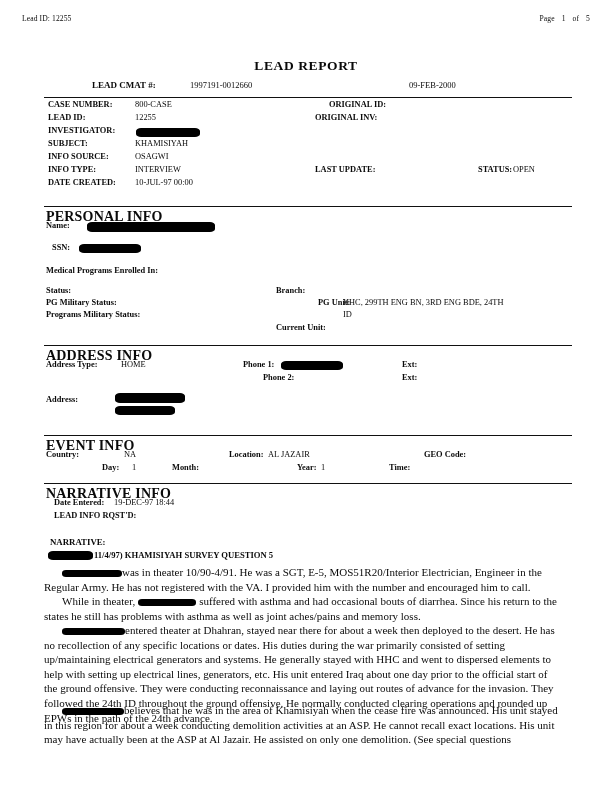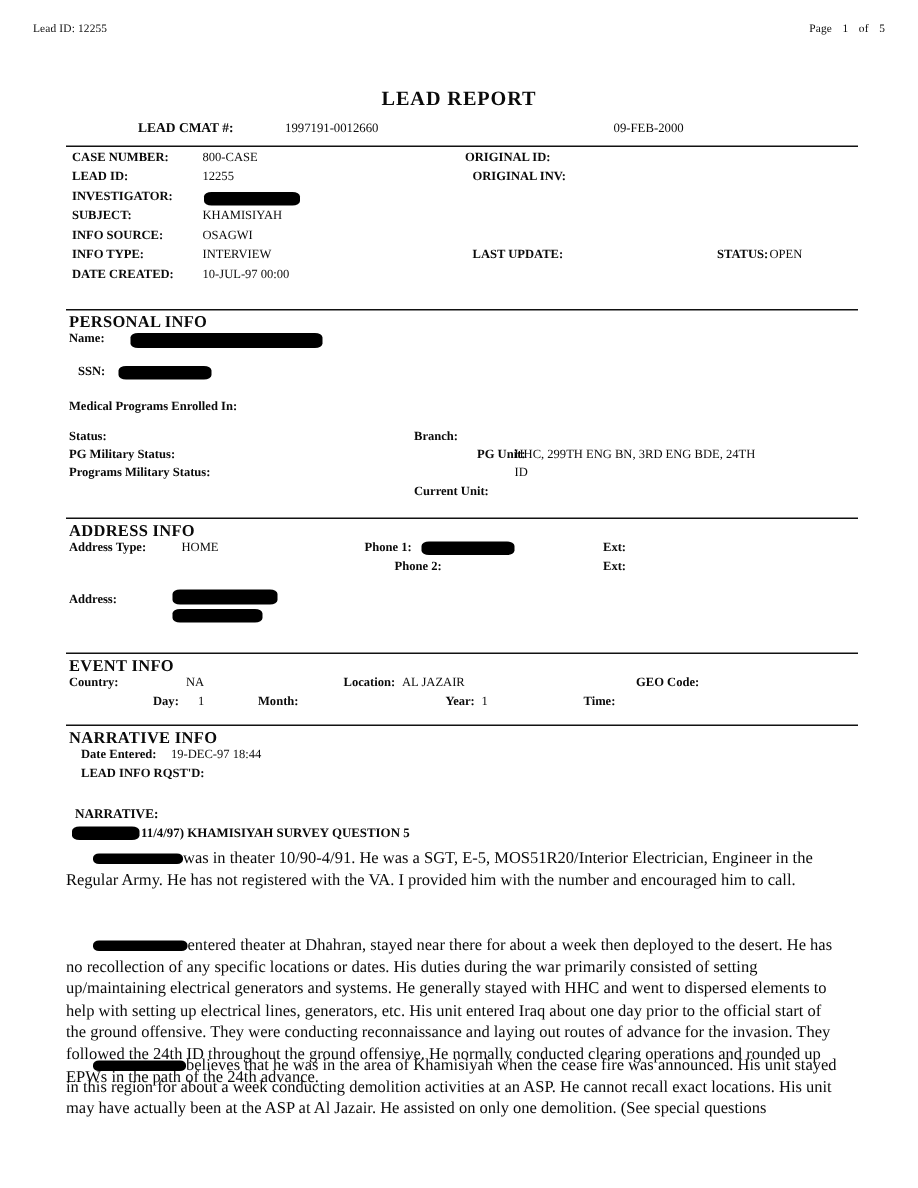--- a/index.html
+++ b/index.html
@@ -78,21 +78,21 @@
   .f {
     position: absolute;
     white-space: nowrap;
     font-size: 8.4px;
     line-height: 10px;
   }
   .b { font-weight: bold; }
   .sec {
     position: absolute;
     font-weight: bold;
-    font-size: 11px;
+    font-size: 14px;
     letter-spacing: .2px;
     white-space: nowrap;
   }
 
   
   .redact {
     position: absolute;
     background: #000000;
     border-radius: 5px / 3px;
   }
@@ -129,21 +129,21 @@
   <div class="cmat-row">
     <span class="cmat-label">LEAD CMAT #:</span>
     <span class="cmat-value">1997191-0012660</span>
     <span class="cmat-date">09-FEB-2000</span>
   </div>
 
   <div class="rule" style="top:97px;"></div>
 
   <div class="f b" style="left:48px; top:100px;">CASE NUMBER:</div>
   <div class="f" style="left:135px; top:100px;">800-CASE</div>
-  <div class="f b" style="left:310px; top:100px;">ORIGINAL ID:</div>
+  <div class="f b" style="left:329px; top:100px;">ORIGINAL ID:</div>
   <div class="f" style="left:402px; top:100px;"></div>
 
   <div class="f b" style="left:48px; top:113px;">LEAD ID:</div>
   <div class="f" style="left:135px; top:113px;">12255</div>
   <div class="f b" style="left:315px; top:113px;">ORIGINAL INV:</div>
   <div class="f" style="left:402px; top:113px;"></div>
 
   <div class="f b" style="left:48px; top:126px;">INVESTIGATOR:</div>
   <div class="redact" style="left:136px; top:127.5px; width:64px; height:9px;"></div>
 
@@ -244,20 +244,23 @@
 
   <div class="f b" style="left:50px; top:537px; font-size:8.8px;">NARRATIVE:</div>
 
   <div class="redact" style="left:48px; top:551px; width:45px; height:9px;"></div>
   <div class="f b" style="left:94px; top:550px; font-size:8.6px;">11/4/97) KHAMISIYAH SURVEY QUESTION 5</div>
 
   <div class="narr" style="top:565px;">
     <p><span class="indent"></span><span class="gapbar" style="width:60px;"></span><span>was in theater 10/90-4/91.  He was a SGT, E-5, MOS51R20/Interior Electrician, Engineer in the Regular Army.  He has not registered with the VA.  I provided him with the number and encouraged him to call.</span></p>
   </div>
 
+  <div class="narr" style="top:594px;">
+    <p><span class="indent"></span><span>While in theater,</span><span class="gapbar" style="width:58px; margin:0 3px;"></span><span>suffered with asthma and had occasional bouts of diarrhea.  Since his return to the states he still has problems with asthma as well as joint aches/pains and memory loss.</span></p>
+  </div>
 
   <div class="narr" style="top:623px;">
     <p><span class="indent"></span><span class="gapbar" style="width:63px;"></span><span>entered theater at Dhahran, stayed near there for about a week then deployed to the desert.  He has no recollection of any specific locations or dates. His duties during the war primarily consisted of setting up/maintaining electrical generators and systems.  He generally stayed with HHC and went to dispersed elements to help with setting up electrical lines, generators, etc.  His unit entered Iraq about one day prior to the official start of the ground offensive.  They were conducting reconnaissance and laying out routes of advance for the invasion.  They followed the 24th ID throughout the ground offensive.  He normally conducted clearing operations and rounded up EPWs in the path of the 24th advance.</span></p>
   </div>
 
   <div class="narr" style="top:703px;">
     <p><span class="indent"></span><span class="gapbar" style="width:62px;"></span><span>believes that he was in the area of Khamisiyah when the cease fire was announced.  His unit stayed in this region for about a week conducting demolition activities at an ASP.  He cannot recall exact locations.  His unit may have actually been at the ASP at Al Jazair.  He assisted on only one demolition. (See special questions</span></p>
   </div>
 
 </div>

